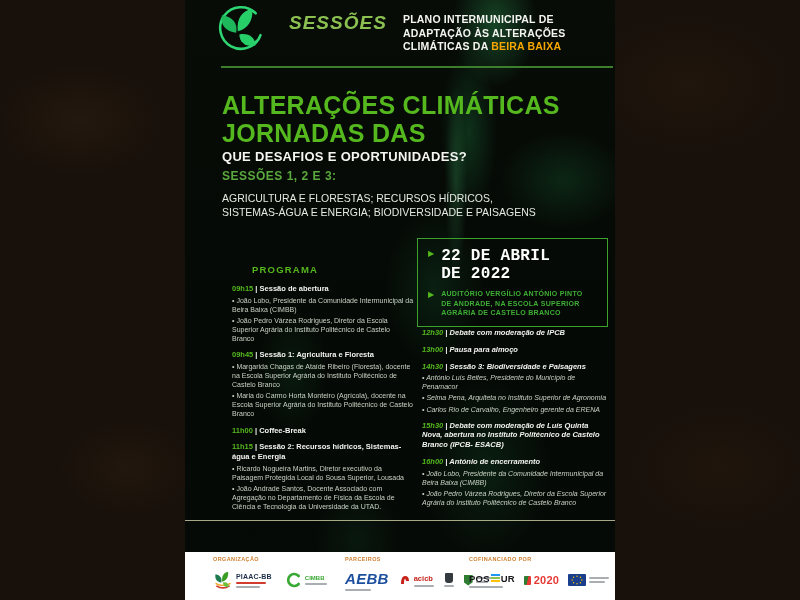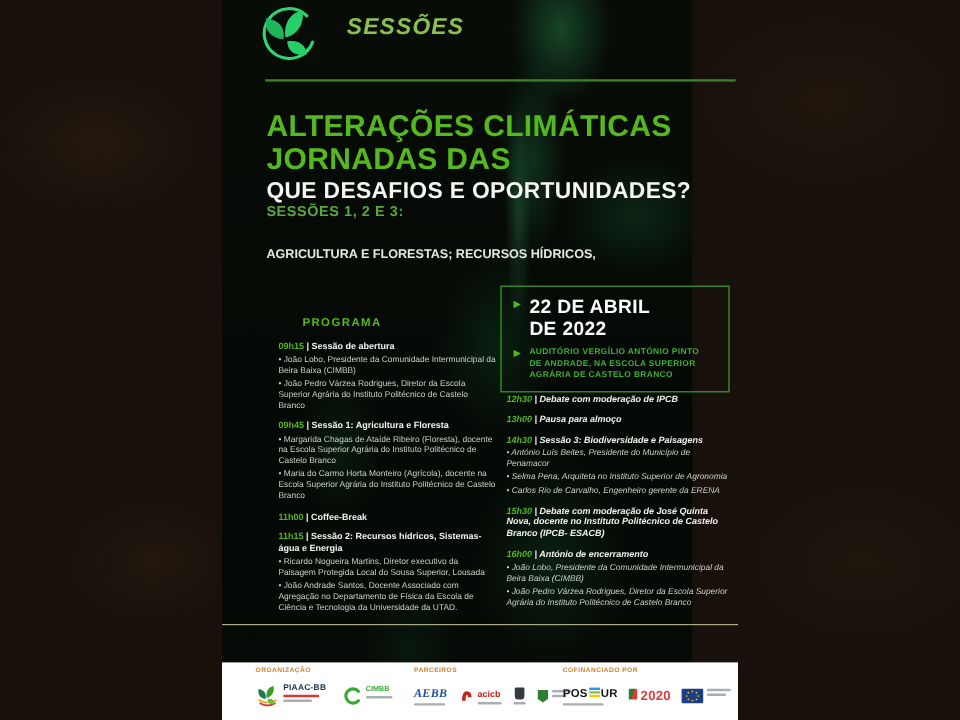--- a/index.html
+++ b/index.html
@@ -9,21 +9,21 @@
     background:
       radial-gradient(120px 80px at 10% 20%, rgba(80,58,34,.20), transparent 70%),
       radial-gradient(150px 100px at 86% 14%, rgba(70,50,30,.17), transparent 70%),
       radial-gradient(100px 70px at 16% 78%, rgba(82,60,36,.16), transparent 70%),
       radial-gradient(130px 90px at 90% 78%, rgba(72,52,32,.15), transparent 70%),
       radial-gradient(90px 60px at 45% 10%, rgba(60,44,26,.14), transparent 70%),
       radial-gradient(90px 60px at 55% 92%, rgba(60,44,26,.14), transparent 70%),
       #18100a;
   }
   .poster{
-    position:absolute;left:185px;top:0;width:392px;height:600px;
+    position:absolute;left:185px;top:0;width:430px;height:600px;
     background:
       radial-gradient(60px 90px at 72% 4%, rgba(60,200,110,.30), transparent 70%),
       radial-gradient(40px 120px at 66% 22%, rgba(40,170,90,.24), transparent 70%),
       radial-gradient(90px 70px at 88% 30%, rgba(35,150,80,.20), transparent 70%),
       radial-gradient(16px 140px at 63% 30%, rgba(90,230,140,.18), transparent 70%),
       radial-gradient(70px 110px at 58% 48%, rgba(30,140,75,.17), transparent 70%),
       radial-gradient(50px 90px at 25% 62%, rgba(28,130,70,.14), transparent 70%),
       radial-gradient(90px 130px at 70% 78%, rgba(30,140,75,.16), transparent 70%),
       radial-gradient(60px 80px at 40% 90%, rgba(28,120,65,.13), transparent 70%),
       linear-gradient(180deg,#070c07,#050905 60%,#060a06);
@@ -32,54 +32,54 @@
   
   .logo{left:32px;top:4px;width:48px;height:48px;}
   .brand{left:104px;top:13px;color:#8cc152;font-style:italic;font-weight:700;
          font-size:19px;line-height:1.02;letter-spacing:1px;}
   .plan{left:218px;top:13px;color:#f4f4f0;font-weight:800;font-size:10.5px;
         line-height:1.3;letter-spacing:.2px;}
   .plan .hl{color:#f7a600;}
   .hrule{left:36px;top:66px;width:392px;height:2px;background:#3c7e2c;}
   
   .title{left:37px;top:92px;color:#54b81e;font-weight:800;font-size:25px;line-height:1.1;letter-spacing:.3px;}
-  .question{left:37px;top:149px;color:#f5f6f2;font-weight:800;font-size:19px;letter-spacing:.3px;}
+  .question{left:37px;top:149px;color:#f5f6f2;font-weight:800;font-size:13px;letter-spacing:.3px;}
   .sess-head{left:37px;top:169px;color:#5aa83e;font-weight:700;font-size:12px;letter-spacing:.5px;}
-  .topics{left:37px;top:206px;color:#e4eadf;font-weight:700;font-size:10.5px;line-height:1.3;}
+  .topics{left:37px;top:192px;color:#e4eadf;font-weight:400;font-size:10.5px;line-height:1.3;}
   
   .colL{left:47px;top:264px;width:182px;}
   .colR{left:237px;top:328px;width:186px;font-style:italic;}
   .prog-heading{color:#54b81e;font-weight:800;font-size:9.5px;letter-spacing:1.2px;margin-bottom:9px;padding-left:20px;}
   .entry{margin-bottom:7px;}
   .entry-head{font-size:7.5px;font-weight:800;color:#f2f3ee;line-height:1.3;margin-bottom:2px;}
   .entry-head .time{color:#54b81e;}
   .speaker{font-size:7px;font-weight:400;color:#c9d2c4;line-height:1.3;margin-bottom:2px;}
   
   .datebox{left:232px;top:238px;width:191px;border:1px solid #3da22b;
            padding:9px 10px 8px 10px;box-sizing:border-box;}
   .drow{display:flex;gap:7px;}
   .chev{color:#54b81e;font-size:8px;line-height:1.4;flex:0 0 auto;}
-  .dtext{color:#ffffff;font-weight:800;font-size:16px;line-height:1.1;letter-spacing:.3px;}
+  .dtext{color:#ffffff;font-weight:800;font-size:16px;line-height:1.1;letter-spacing:.3px;font-family:Liberation Mono, monospace;}
   .vrow{display:flex;gap:7px;margin-top:6px;}
   .vtext{color:#3fae35;font-weight:700;font-size:7px;line-height:1.35;letter-spacing:.3px;width:150px;text-transform:uppercase;}
   
   .paleline{left:0;top:520px;width:430px;height:1px;background:rgba(222,224,176,.75);}
   .footer{left:0;top:552px;width:430px;height:48px;background:#ffffff;}
   .fgroup{position:absolute;top:4px;}
   .flabel{font-size:5.5px;font-weight:800;color:#cf7f2f;letter-spacing:.4px;}
   .logos{display:flex;align-items:center;margin-top:4px;height:28px;}
   .g1{left:28px;} .g2{left:160px;} .g3{left:284px;}
   .g1 .logos{gap:14px;} .g2 .logos{gap:10px;} .g3 .logos{gap:9px;}
-  .lg{display:flex;align-items:flex-start;gap:3px;}
+  .lg{display:flex;align-items:center;gap:3px;}
   .lgcol{display:flex;flex-direction:column;gap:2px;}
   .bar{height:2px;background:#a9aeb3;border-radius:1px;}
   .bar.red{background:#d23b2f;}
   .piaac-txt{font-size:7px;font-weight:800;color:#1d2e4a;letter-spacing:.2px;}
   .cimbb-txt{font-size:6px;font-weight:800;color:#39a935;}
-  .aebb-txt{font-size:10px;font-weight:900;font-style:italic;color:#1d4f9f;letter-spacing:.3px;font-family:Liberation Serif, serif;}
+  .aebb-txt{font-size:15px;font-weight:900;font-style:italic;color:#1d4f9f;letter-spacing:.3px;}
   .acicb-txt{font-size:7.5px;font-weight:800;color:#c5231b;}
   .poseur-txt{font-size:9.5px;font-weight:900;color:#16161a;letter-spacing:.2px;}
   .pos-sq{width:9px;height:9px;display:flex;flex-direction:column;gap:1px;justify-content:center;}
   .pos-sq i{display:block;height:2px;}
   .pt2020-txt{font-size:11px;font-weight:900;color:#e53935;letter-spacing:.2px;}
   .flagmark{width:7px;height:9px;background:linear-gradient(105deg,#2e7d32 48%,#e53935 52%);border-radius:1px;}
   .euflag{width:18px;height:12px;background:#1a3e8c;border-radius:1px;position:relative;}
   .crest-dark{width:8px;height:10px;background:#333a40;border-radius:1px 1px 3px 3px;}
   .crest-green{width:9px;height:11px;background:#2e7d32;clip-path:polygon(0 0,100% 0,100% 70%,50% 100%,0 70%);}
 </style>
@@ -93,31 +93,37 @@
     <path d="M50,46 A26,26 0 0 1 44,51" fill="none" stroke="#2ed573" stroke-width="3.2" stroke-linecap="round"></path>
     <path d="M26,34 C24,18 32,8 44,6 C46,20 38,32 26,34 Z" fill="#27cf68"></path>
     <path d="M24,36 C10,34 4,26 6,14 C20,16 26,24 24,36 Z" fill="#1fb75c"></path>
     <path d="M28,38 C40,36 48,42 48,52 C36,54 28,48 28,38 Z" fill="#27cf68"></path>
   </svg>
 
   <div class="abs brand">
     <div>SESSÕES</div>
   </div>
 
+  <div class="abs plan">
+    <div>PLANO INTERMUNICIPAL DE</div>
+    <div>ADAPTAÇÃO ÀS ALTERAÇÕES</div>
+    <div><span>CLIMÁTICAS DA </span><span class="hl">BEIRA BAIXA</span></div>
+  </div>
 
   <div class="abs hrule"></div>
 
   <div class="abs title">
     <div>ALTERAÇÕES CLIMÁTICAS</div>
     <div>JORNADAS DAS</div>
   </div>
   <div class="abs question">QUE DESAFIOS E OPORTUNIDADES?</div>
   <div class="abs sess-head">SESSÕES 1, 2 E 3:</div>
   <div class="abs topics">
     <div>AGRICULTURA E FLORESTAS; RECURSOS HÍDRICOS,</div>
+    <div>SISTEMAS-ÁGUA E ENERGIA; BIODIVERSIDADE E PAISAGENS</div>
   </div>
 
   <div class="abs colL">
     <div class="prog-heading">PROGRAMA</div>
     <div id="morning-list">
         <div class="entry">
           <div class="entry-head"><span class="time">09h15</span><span> | </span><span>Sessão de abertura</span></div>
           <div class="speaker">• João Lobo, Presidente da Comunidade Intermunicipal da Beira Baixa (CIMBB)</div>
           <div class="speaker">• João Pedro Várzea Rodrigues, Diretor da Escola Superior Agrária do Instituto Politécnico de Castelo Branco</div>
         </div>
@@ -159,21 +165,21 @@
         <div class="entry">
           <div class="entry-head"><span class="time">13h00</span><span> | </span><span>Pausa para almoço</span></div>
         </div>
         <div class="entry">
           <div class="entry-head"><span class="time">14h30</span><span> | </span><span>Sessão 3: Biodiversidade e Paisagens</span></div>
           <div class="speaker">• António Luís Beites, Presidente do Município de Penamacor</div>
           <div class="speaker">• Selma Pena, Arquiteta no Instituto Superior de Agronomia</div>
           <div class="speaker">• Carlos Rio de Carvalho, Engenheiro gerente da ERENA</div>
         </div>
         <div class="entry">
-          <div class="entry-head"><span class="time">15h30</span><span> | </span><span>Debate com moderação de José Quinta Nova, docente no Instituto Politécnico de Castelo Branco (IPCB- ESACB)</span></div>
+          <div class="entry-head"><span class="time">15h30</span><span> | </span><span>Debate com moderação de Luís Quinta Nova, abertura no Instituto Politécnico de Castelo Branco (IPCB- ESACB)</span></div>
         </div>
         <div class="entry">
           <div class="entry-head"><span class="time">16h00</span><span> | </span><span>António de encerramento</span></div>
           <div class="speaker">• João Lobo, Presidente da Comunidade Intermunicipal da Beira Baixa (CIMBB)</div>
           <div class="speaker">• João Pedro Várzea Rodrigues, Diretor da Escola Superior Agrária do Instituto Politécnico de Castelo Branco</div>
         </div>
       </div>
   </div>
 
   <div class="abs paleline"></div>

